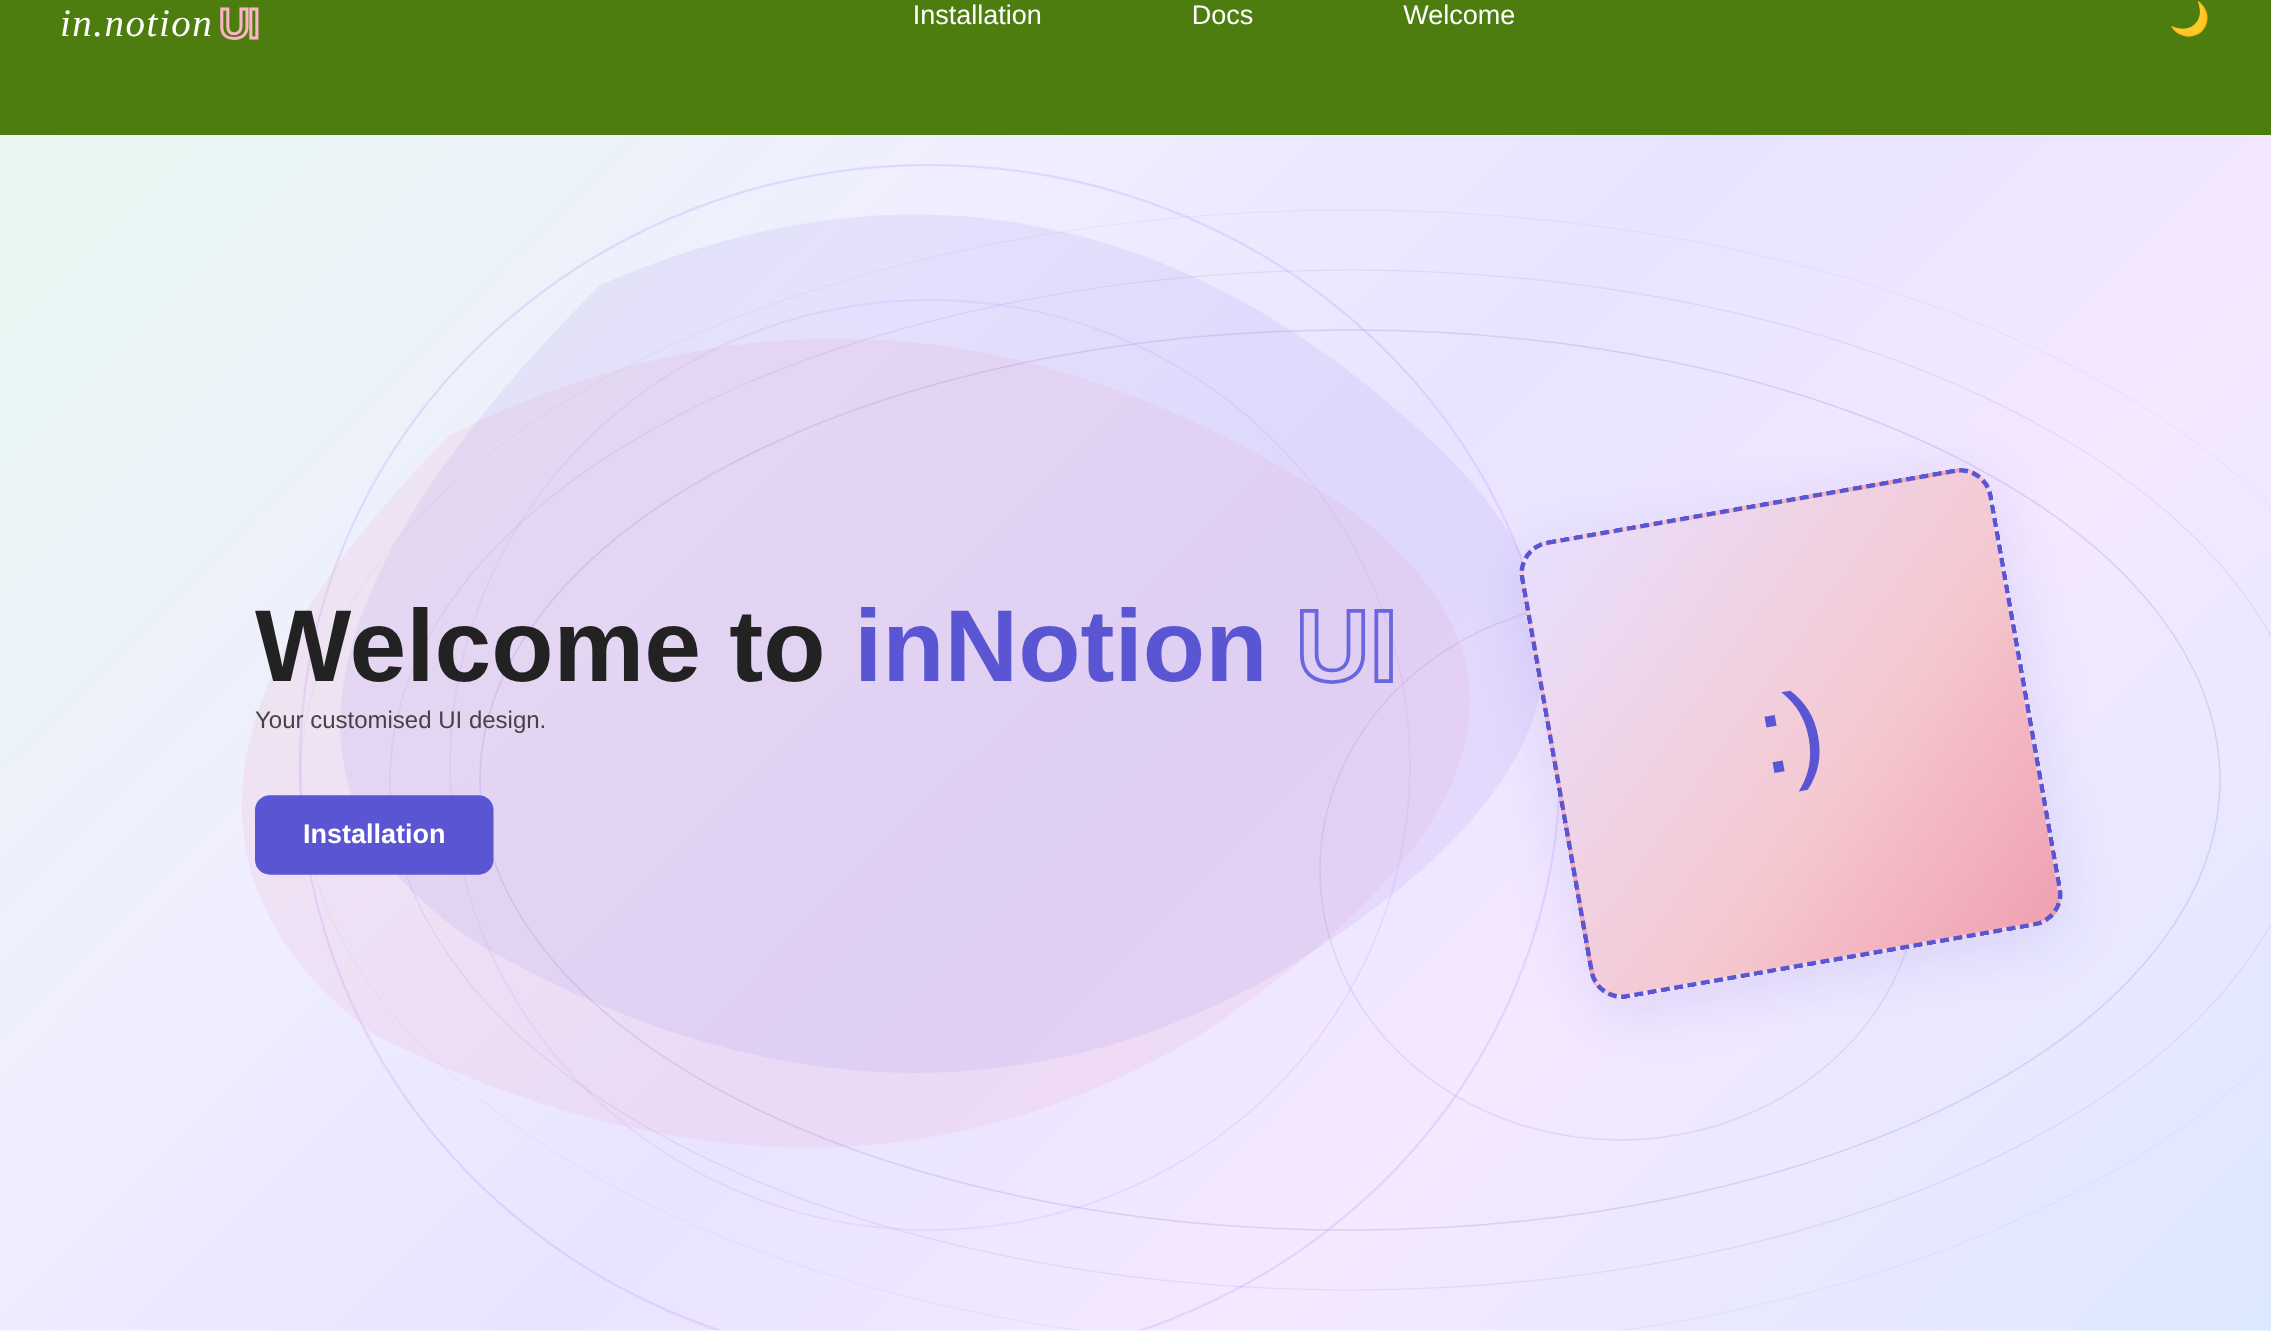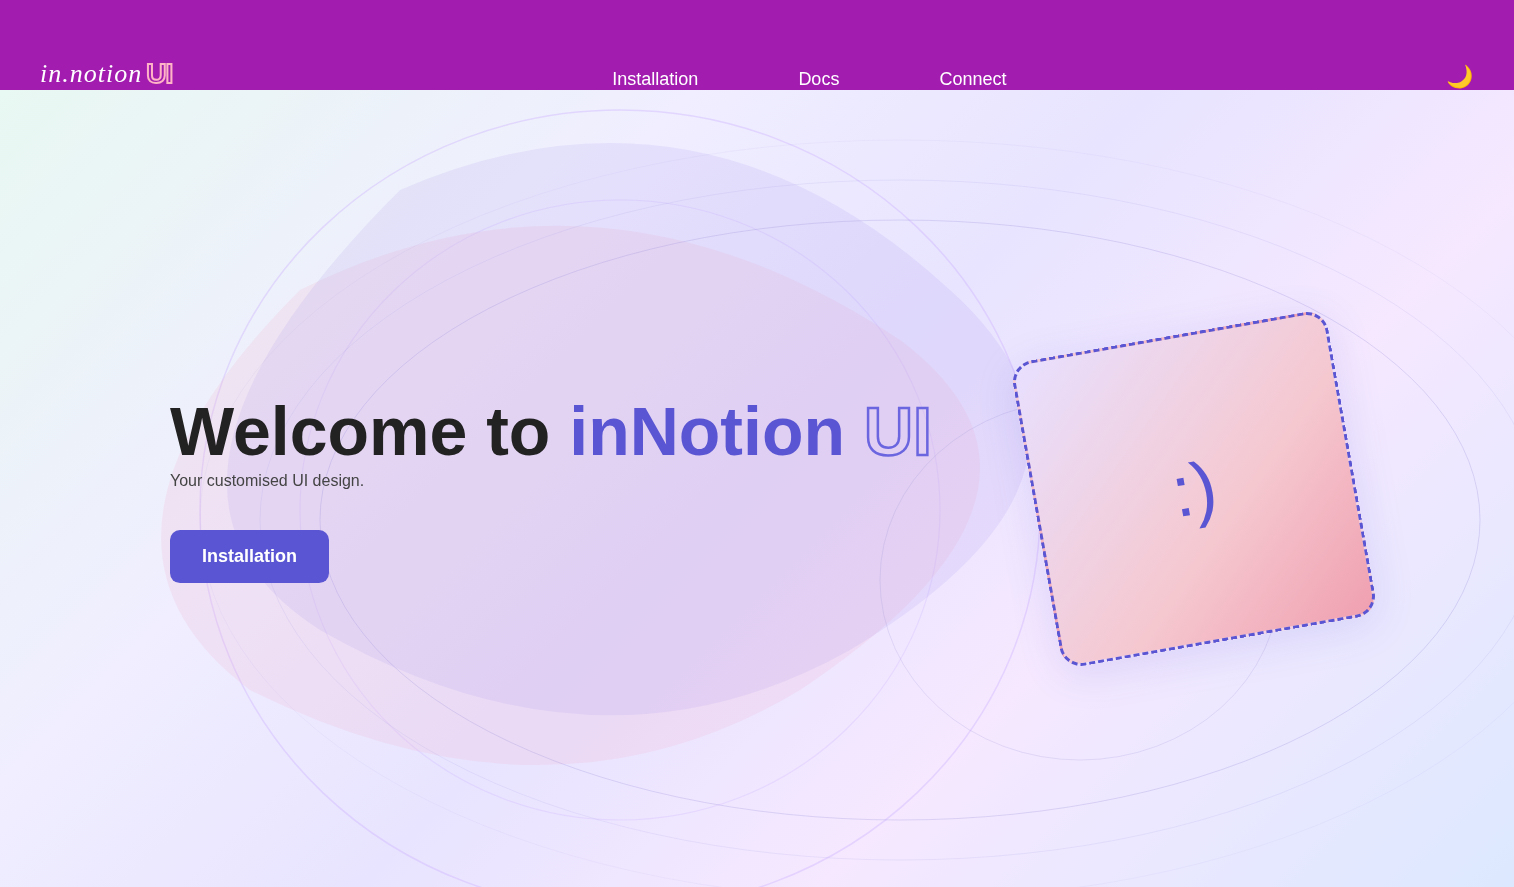--- a/index.html
+++ b/index.html
@@ -12,24 +12,24 @@
       font-family: 'Segoe UI', Arial, sans-serif;
       width: 1514px;
       height: 887px;
       overflow: hidden;
     }
 
     
     .navbar {
       position: relative;
       z-index: 10;
-      background-color: #a21caf;
+      background-color: #4d7c0f;
       height: 90px;
       display: flex;
-      align-items: flex-end;
+      align-items: flex-start;
       justify-content: space-between;
       padding: 0 40px 0 40px;
     }
 
     .logo-container {
       display: flex;
       align-items: center;
       gap: 4px;
     }
 
@@ -185,21 +185,21 @@
 
 <nav class="navbar">
   <div class="logo-container">
     <span class="logo-text">in.notion</span>
     <span class="logo-ui">UI</span>
   </div>
 
   <div class="nav-links">
     <a class="nav-link">Installation</a>
     <a class="nav-link">Docs</a>
-    <a class="nav-link">Connect</a>
+    <a class="nav-link">Welcome</a>
   </div>
 
   <button class="dark-mode-btn">🌙</button>
 </nav>
 
 <section class="hero">
 
   <svg class="svg-blobs" viewBox="0 0 1514 797" xmlns="http://www.w3.org/2000/svg">
 
     <ellipse cx="620" cy="420" rx="420" ry="400" fill="none" stroke="rgba(200,170,255,0.35)" stroke-width="1.5"></ellipse>

